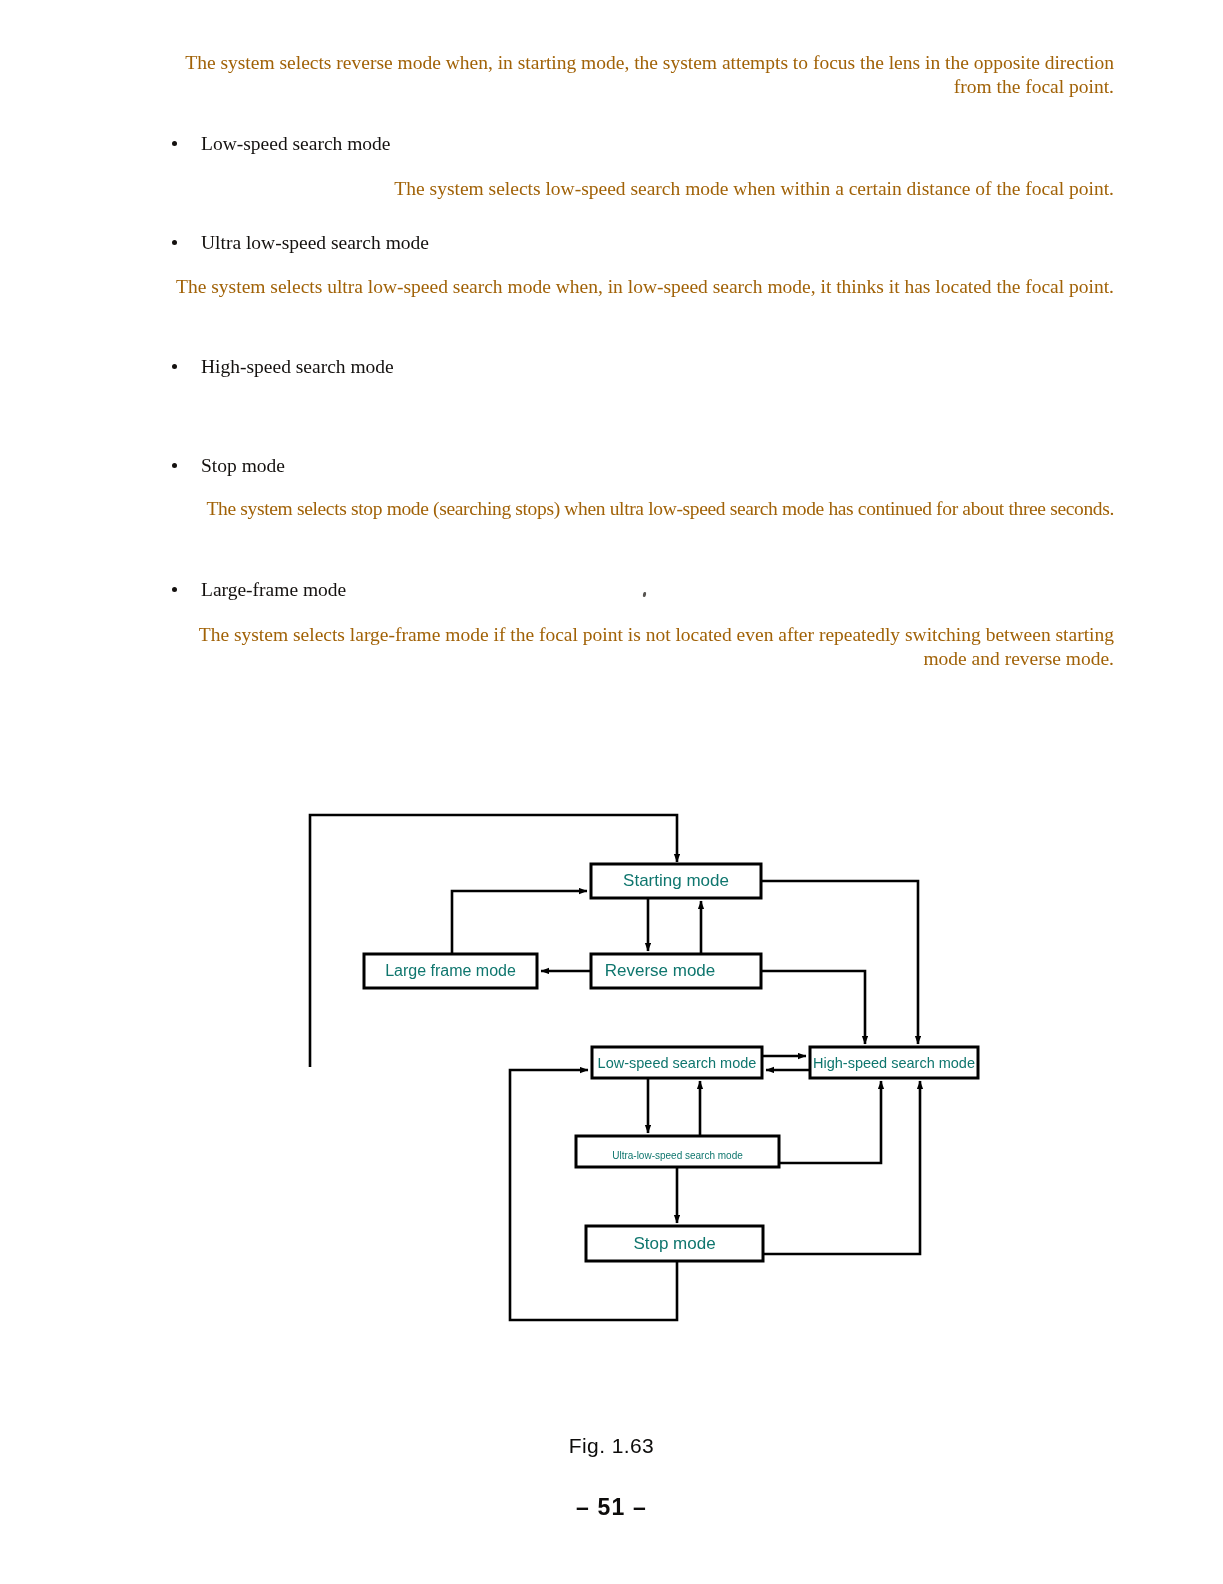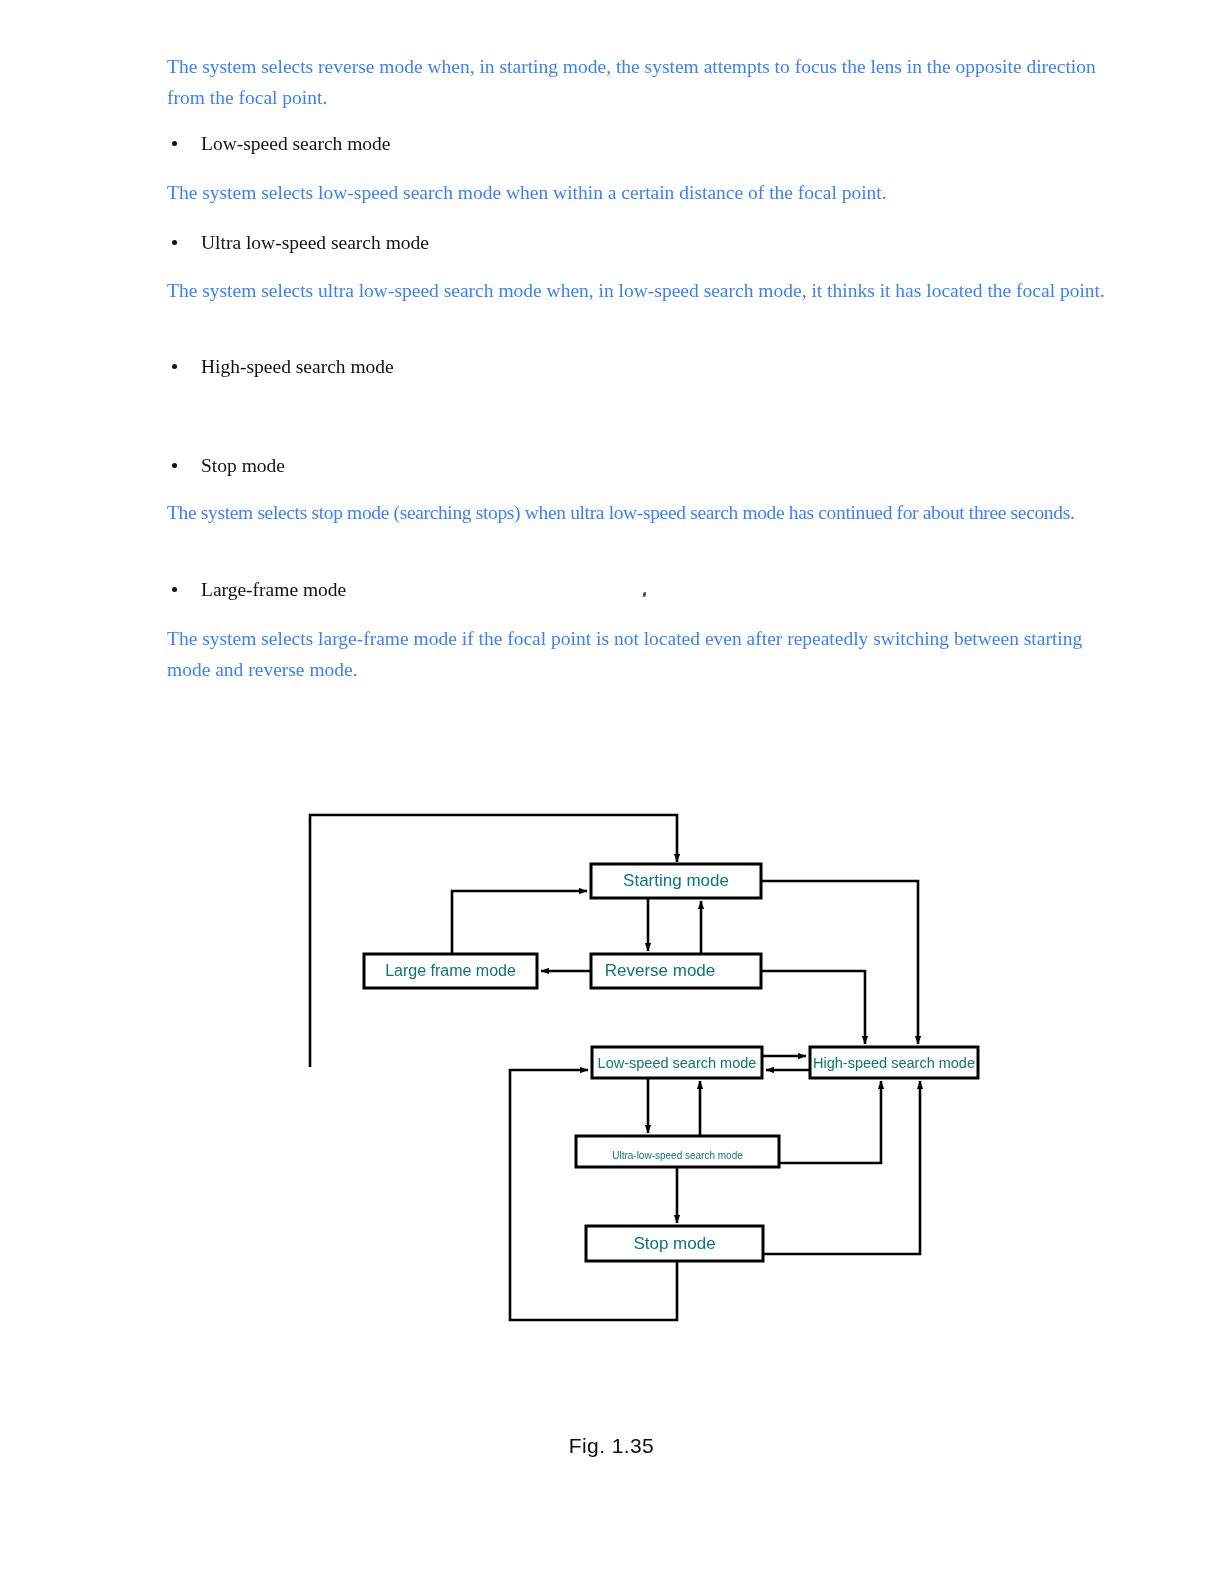--- a/index.html
+++ b/index.html
@@ -6,22 +6,22 @@
   body{
     width:1223px;height:1584px;position:relative;overflow:hidden;
     font-family:"Liberation Serif", serif;color:#12100e;
   }
   .page{position:absolute;inset:0;}
 
   
   .prose{position:absolute;left:167px;width:947px;}
   .para{
     font-family:"Liberation Serif", serif;
-    font-size:19.5px;line-height:31px;color:#3b82f6;
-    text-align:left;margin:0;
+    font-size:19.5px;line-height:24px;color:#a16207;
+    text-align:right;margin:0;
   }
   .para.tight{letter-spacing:-0.35px;}
   .bullet{
     position:relative;font-size:19.5px;line-height:28px;
     font-family:"Liberation Serif", serif;color:#14110f;
     padding-left:34px;margin:0;
   }
   .bullet .dot{
     position:absolute;left:5px;top:11px;width:5px;height:5px;
     background:#14110f;border-radius:50%;
@@ -187,15 +187,16 @@
   </svg>
 
   <div class="boxlabel" style="left:591px;top:864px;width:170px;height:34px;font-size:17px;">Starting mode</div>
   <div class="boxlabel" style="left:364px;top:954px;width:173px;height:34px;font-size:16px;">Large frame mode</div>
   <div class="boxlabel" style="left:591px;top:954px;width:138px;height:34px;font-size:17px;">Reverse  mode</div>
   <div class="boxlabel" style="left:592px;top:1047px;width:170px;height:31px;font-size:14.5px;">Low-speed search mode</div>
   <div class="boxlabel" style="left:810px;top:1047px;width:168px;height:31px;font-size:14.5px;">High-speed search mode</div>
   <div class="boxlabel" style="left:576px;top:1136px;width:203px;height:39px;font-size:10px;">Ultra-low-speed search mode</div>
   <div class="boxlabel" style="left:586px;top:1226px;width:177px;height:35px;font-size:17px;">Stop mode</div>
 
-  <div class="cap" id="figcap">Fig. 1.35</div>
+  <div class="cap" id="figcap">Fig. 1.63</div>
+  <div class="cap" id="pagenum">– 51 –</div>
 
 </div>
 
 </body></html>

